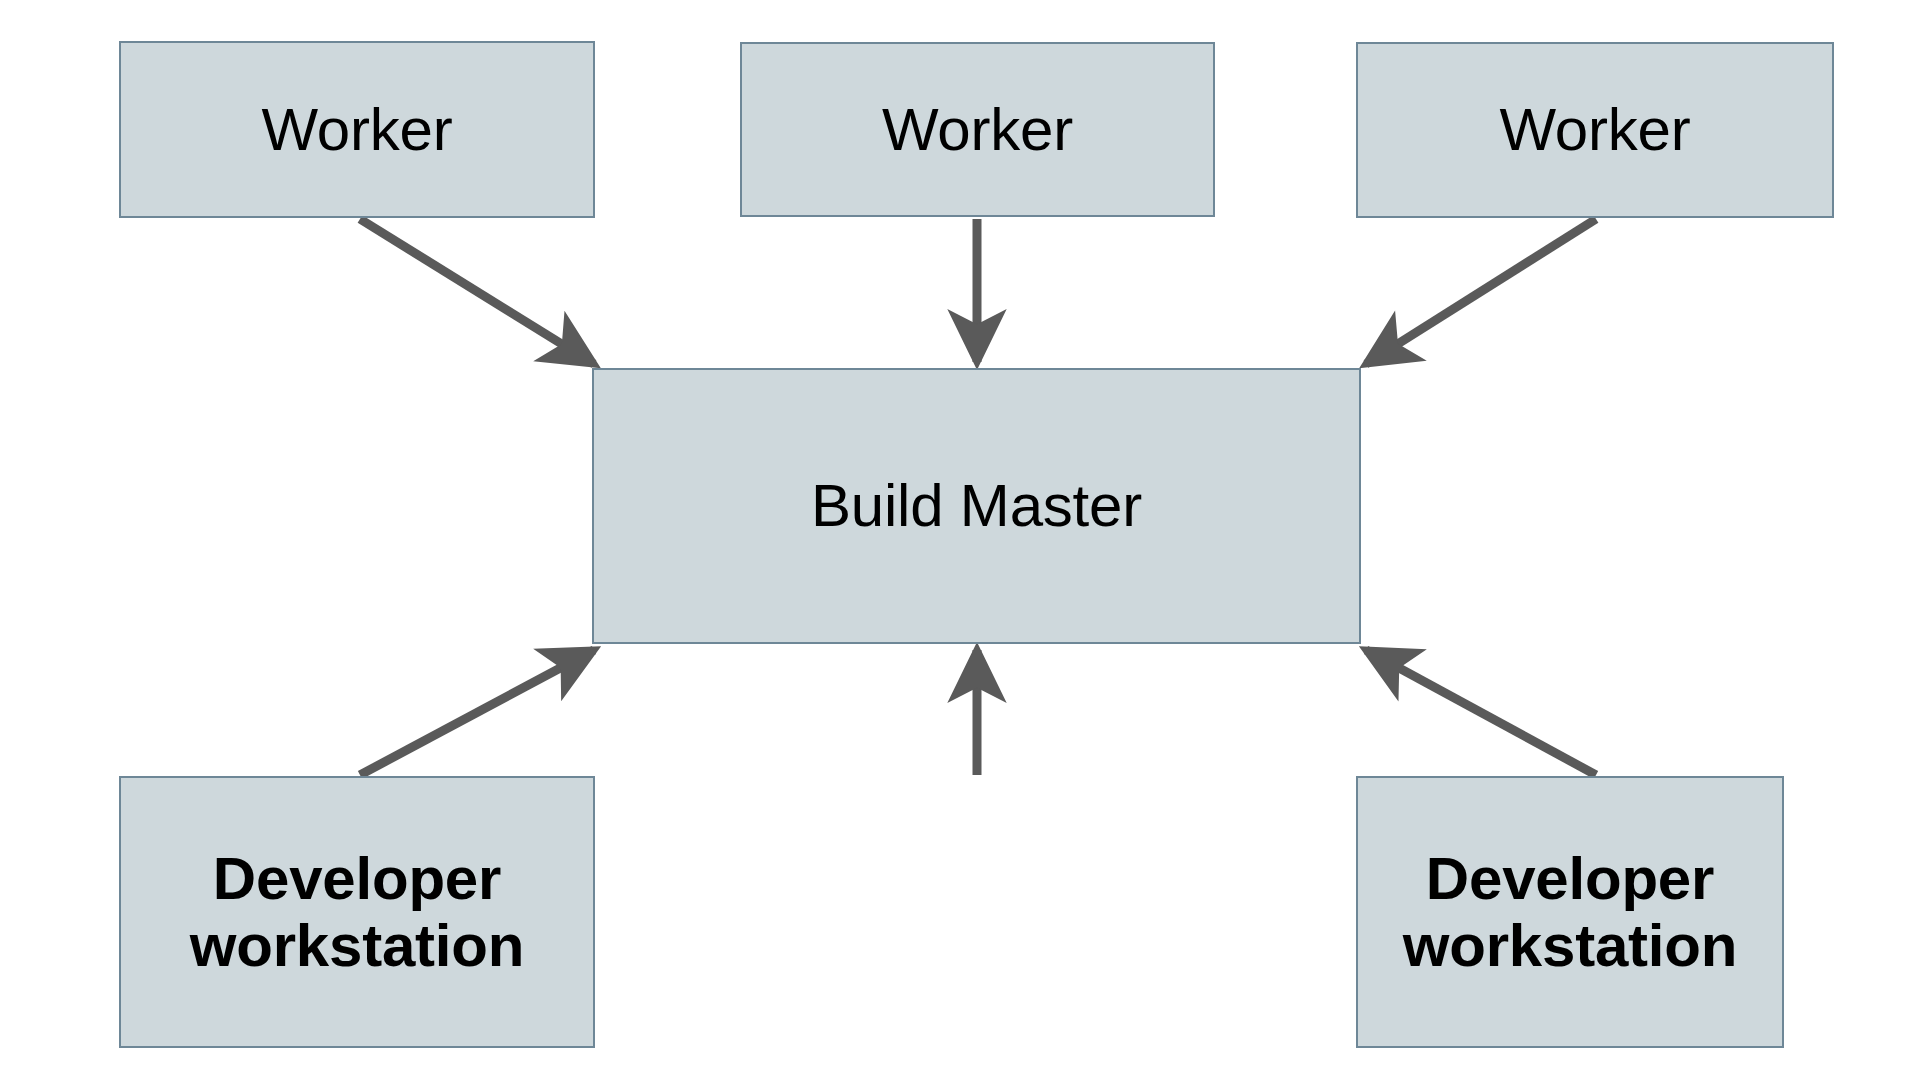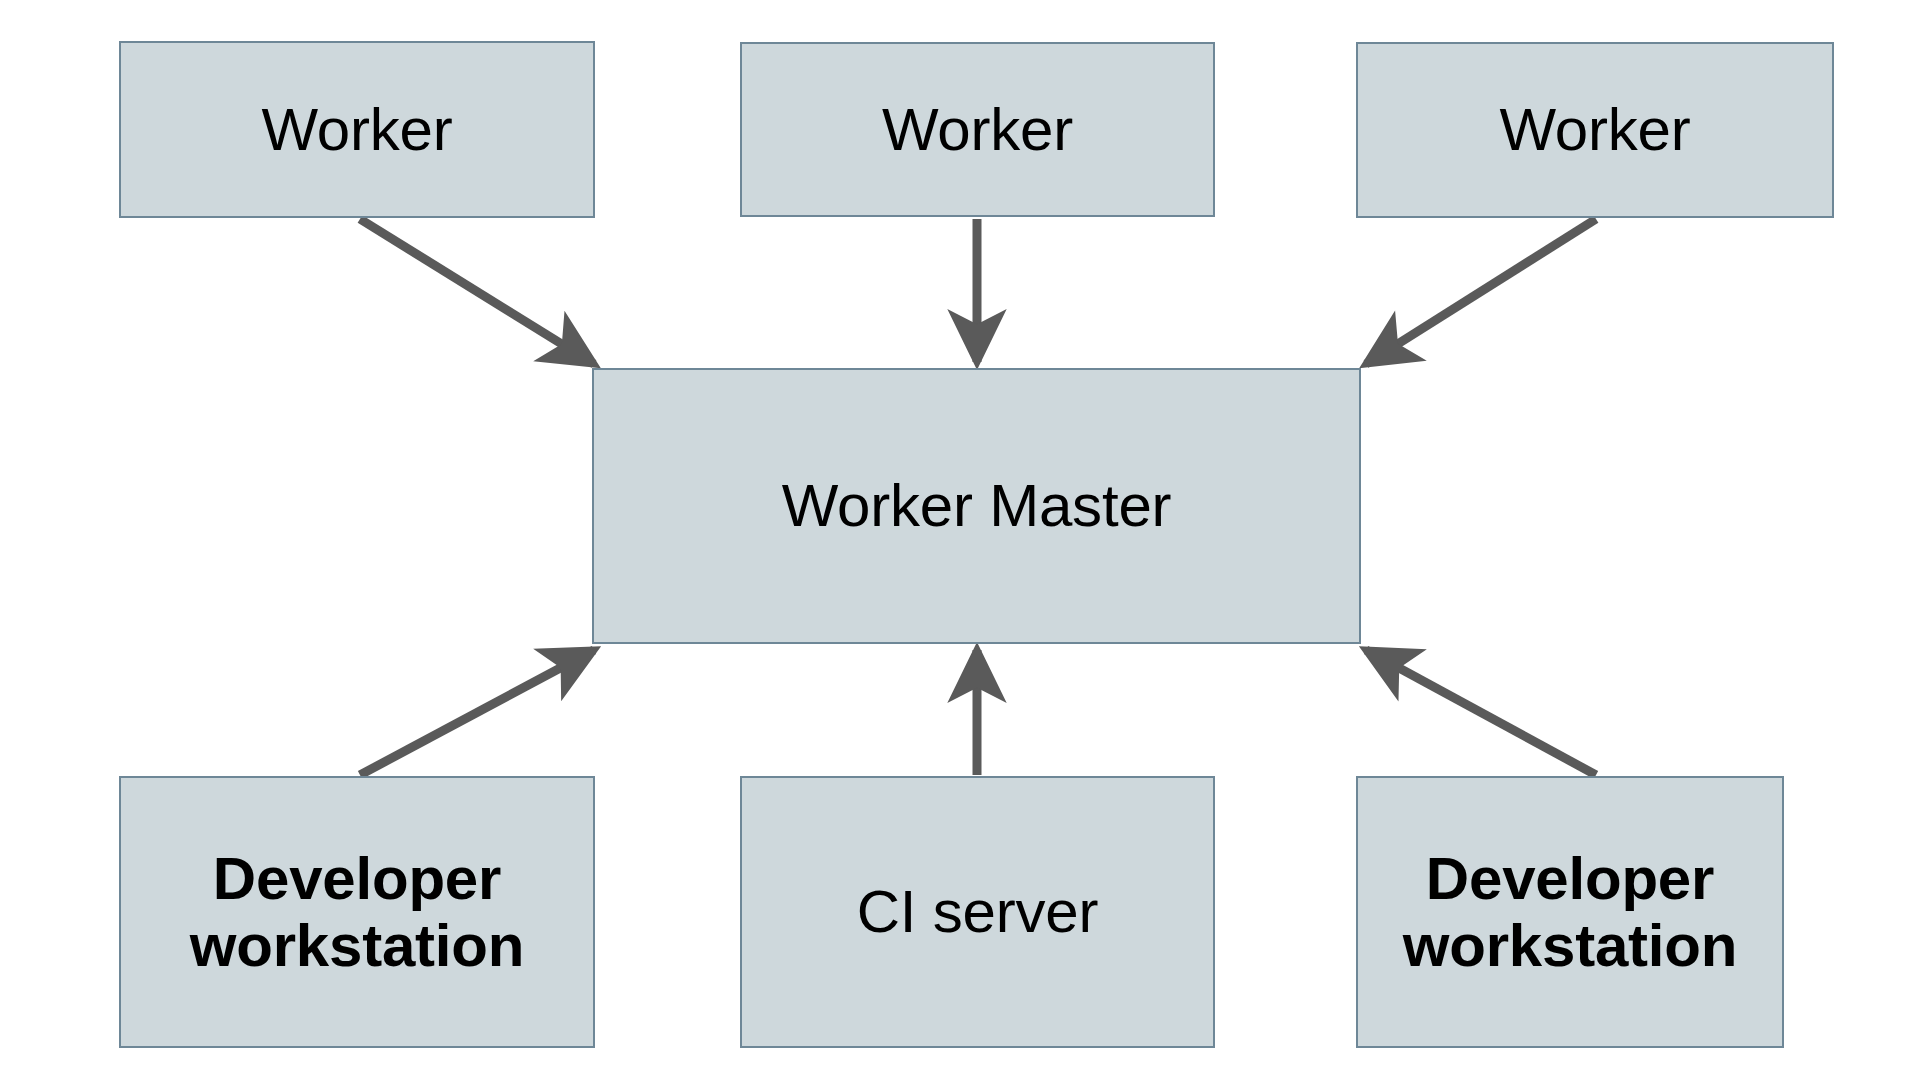--- a/index.html
+++ b/index.html
@@ -91,30 +91,27 @@
 
   <div class="node node-worker" id="node-worker-2">
     <span class="node-label">Worker</span>
   </div>
 
   <div class="node node-worker" id="node-worker-3">
     <span class="node-label">Worker</span>
   </div>
 
   <div class="node node-master" id="node-build-master">
-    <span class="node-label">Worker Master</span>
+    <span class="node-label">Build Master</span>
   </div>
 
   <div class="node node-dev" id="node-dev-left">
     <span class="node-label">Developer
 workstation</span>
   </div>
 
-  <div class="node node-ci" id="node-ci-server">
-    <span class="node-label">CI server</span>
-  </div>
 
   <div class="node node-dev" id="node-dev-right">
     <span class="node-label">Developer
 workstation</span>
   </div>
 
 </div>
 
 </body></html>

